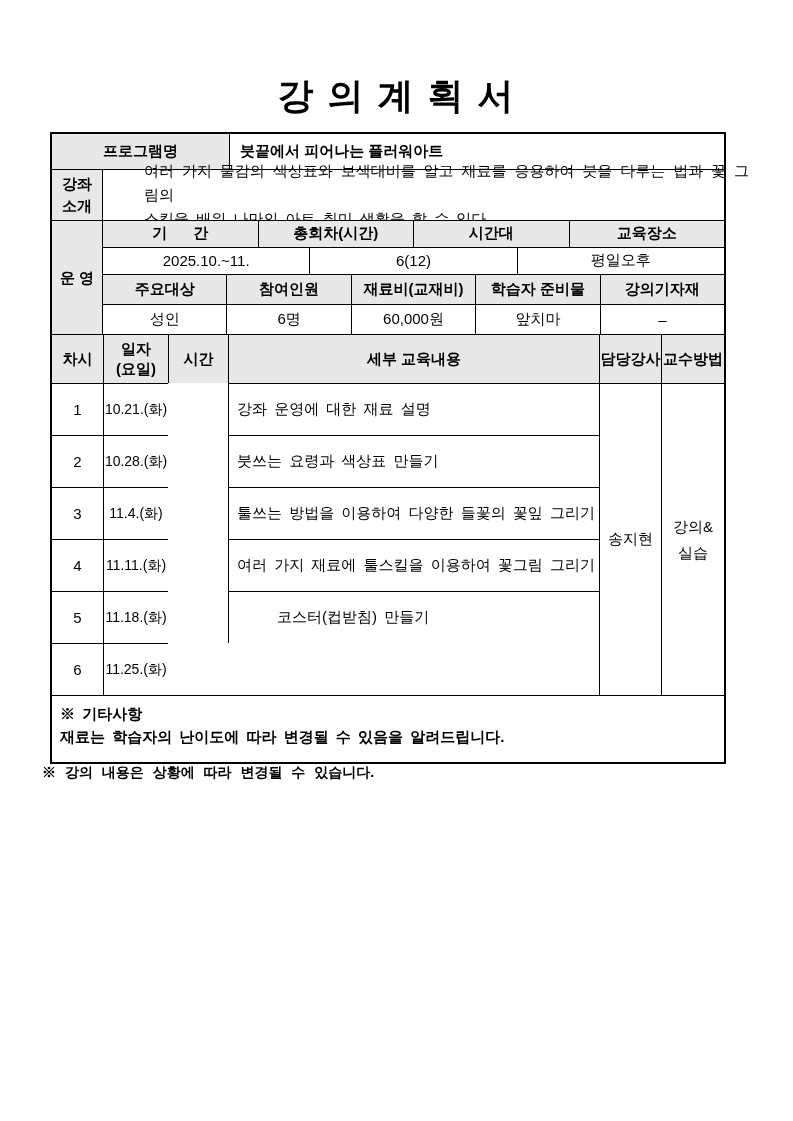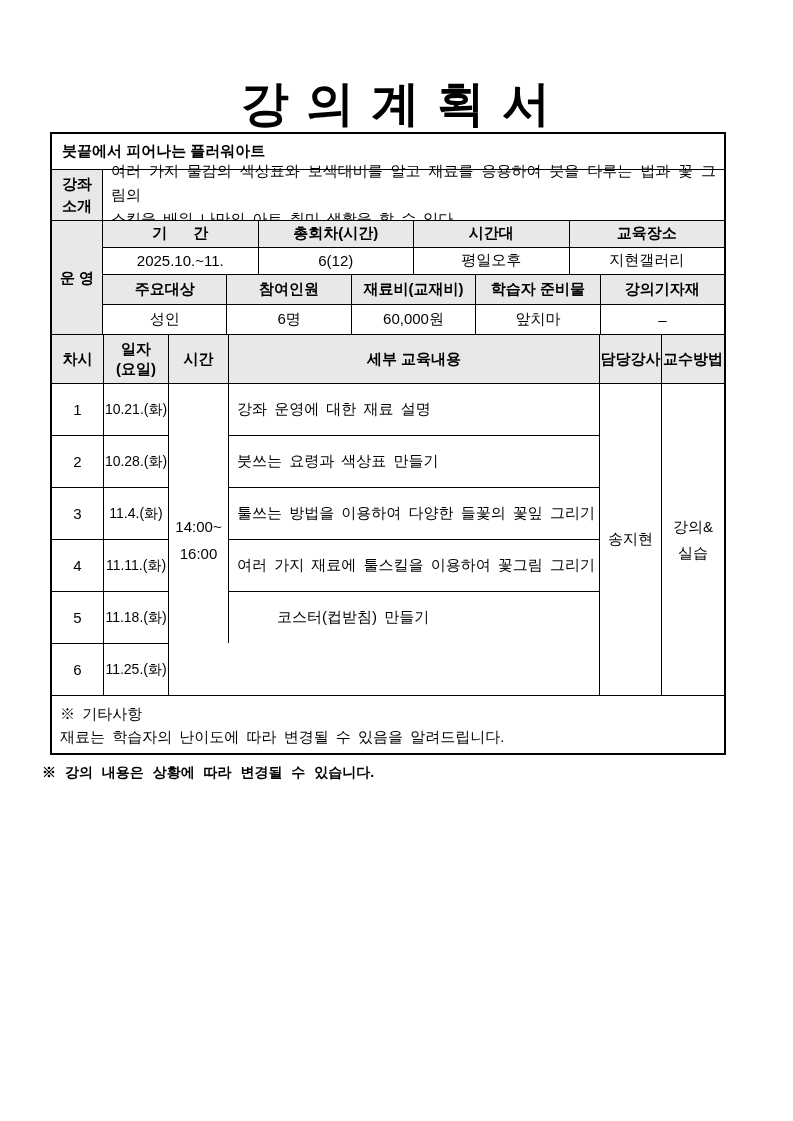--- a/index.html
+++ b/index.html
@@ -4,40 +4,40 @@
 <style>
   * { margin:0; padding:0; box-sizing:border-box; }
   html,body { background:#ffffff; }
   body {
     width:793px; height:1121px; position:relative;
     font-family:"Liberation Sans", sans-serif;
     color:#000; font-size:15px;
   }
   .page-title {
     position:absolute; top:72px; left:0; width:100%;
-    text-align:center; font-size:48px; font-weight:bold; letter-spacing:2px;
+    text-align:center; font-size:36px; font-weight:bold; letter-spacing:2px;
   }
   .doc-table {
     position:absolute; left:50px; top:132px; width:676px;
     border:2.5px solid #000; background:#fff;
   }
   .row { display:flex; border-bottom:1.6px solid #000; }
   .cell { display:flex; align-items:center; }
   .hdr { background:#e8e8e8; font-weight:bold; justify-content:center; }
 
   
   .r-program { height:36px; }
   .program-label { width:178px; border-right:1.4px solid #000; }
   .program-value { flex:1; padding-left:10px; font-weight:bold; }
 
   
   .r-intro { height:51px; }
   .side-label { width:51px; border-right:1.4px solid #000; flex-direction:column; justify-content:center; line-height:22px; text-align:center; }
   .intro-text { flex:1; flex-direction:column; justify-content:center; padding:0 8px; align-items:stretch; line-height:24px; word-spacing:3px; }
-  .intro-text span { display:block; width:100%; }
+  .intro-text span { display:block; width:100%;margin-left:33px; }
   .just { text-align:justify; text-align-last:justify; }
 
   
   .r-op { height:114px; }
   .op-grid { flex:1; display:flex; flex-direction:column; }
   .op-row { display:flex; }
   .op-row > div { flex:1; display:flex; align-items:center; justify-content:center; border-left:1.4px solid #000; }
   .op-row > div:first-child { border-left:none; }
   .op-row.bb { border-bottom:1.4px solid #000; }
   .op-row.head > div { background:#e8e8e8; font-weight:bold; }
@@ -56,35 +56,36 @@
   .sc.content { justify-content:flex-start; padding-left:8px; word-spacing:3px; }
   .bl { border-left:1.4px solid #000; }
   .bt { border-top:1.4px solid #000; }
   .date { font-size:14px; }
   .time-cell { grid-column:3; grid-row:2/8; flex-direction:column; line-height:27px; }
   .inst-cell { grid-column:5; grid-row:2/8; }
   .meth-cell { grid-column:6; grid-row:2/8; flex-direction:column; line-height:26px; }
   .time-cell span, .meth-cell span { display:block; text-align:center; }
 
   
-  .etc { padding:6px 8px 5px 8px; line-height:23px; min-height:52px; word-spacing:3px; }
+  .etc { padding:6px 8px 14px 8px; line-height:23px; min-height:52px; word-spacing:3px;font-weight:bold; }
 
   .footer-note {
     position:absolute; left:42px; top:764px;
     font-size:14px; font-weight:bold; word-spacing:5px;
   }
 </style>
 </head>
 <body>
 
 <div class="page-title">강 의 계 획 서</div>
 
 <div class="doc-table">
 
   <div class="row r-program">
+    <div class="cell hdr program-label">프로그램명</div>
     <div class="cell program-value">붓끝에서 피어나는 플러워아트</div>
   </div>
 
   <div class="row r-intro">
     <div class="cell hdr side-label">
       <span>강좌</span>
       <span>소개</span>
     </div>
     <div class="cell intro-text">
       <span class="just">여러 가지 물감의 색상표와 보색대비를 알고 재료를 응용하여 붓을 다루는 법과 꽃 그림의</span>
@@ -98,21 +99,20 @@
       <div class="op-row head bb oh1">
         <div class="kikan">기 간</div>
         <div>총회차(시간)</div>
         <div>시간대</div>
         <div>교육장소</div>
       </div>
       <div class="op-row bb oh2">
         <div>2025.10.~11.</div>
         <div>6(12)</div>
         <div>평일오후</div>
-        <div>지현갤러리</div>
       </div>
       <div class="op-row head bb oh3">
         <div>주요대상</div>
         <div>참여인원</div>
         <div>재료비(교재비)</div>
         <div>학습자 준비물</div>
         <div>강의기자재</div>
       </div>
       <div class="op-row oh4">
         <div>성인</div>
@@ -128,24 +128,20 @@
     <div class="sc hd">차시</div>
     <div class="sc hd bl">
       <span>일자</span>
       <span>(요일)</span>
     </div>
     <div class="sc hd bl">시간</div>
     <div class="sc hd bl">세부 교육내용</div>
     <div class="sc hd bl">담당강사</div>
     <div class="sc hd bl">교수방법</div>
 
-    <div class="sc bl bt time-cell">
-      <span>14:00~</span>
-      <span>16:00</span>
-    </div>
     <div class="sc bl bt inst-cell">송지현</div>
     <div class="sc bl bt meth-cell">
       <span>강의&amp;</span>
       <span>실습</span>
     </div>
 
     <div class="sc bt" style="grid-column:1;grid-row:2;">1</div>
     <div class="sc bl bt date" style="grid-column:2;grid-row:2;">10.21.(화)</div>
     <div class="sc bl bt content" style="grid-column:4;grid-row:2;">강좌 운영에 대한 재료 설명</div>
 

